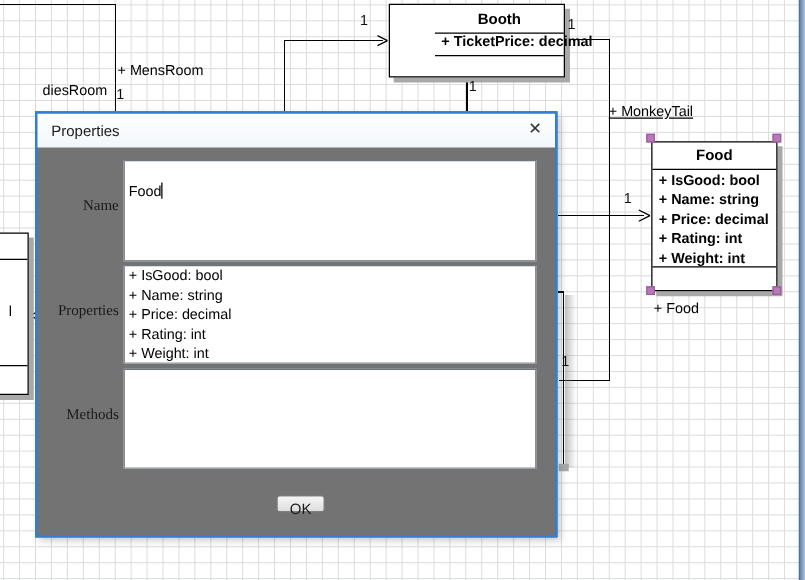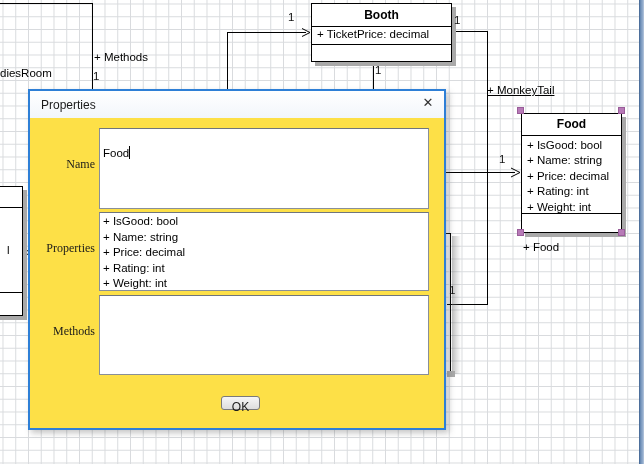--- a/index.html
+++ b/index.html
@@ -33,23 +33,23 @@
   }
   .wire-end-nub { position:absolute; left:447px; top:371px; width:8px; height:6px; background:#a9a9a9; z-index:1; }
 
   
   .uml-box {
     position:absolute; background:#fff; border:1px solid #000;
     box-shadow:4px 4px 0 #a9a9a9; z-index:2; font-size:11.5px; color:#000;
   }
   .uml-title { font-weight:bold; font-size:12px; text-align:center; border-bottom:1px solid #000; }
   .uml-attrs { border-bottom:1px solid #000; }
-  .uml-line { padding:0 0 0 5px; white-space:nowrap; line-height:15.4px; }
+  .uml-line { padding:0 0 0 5px; white-space:nowrap; line-height:15.4px;font-weight:bold; }
 
-  .booth-box   { left:311px; top:3px;   width:141px; height:59px; }
+  .booth-box   { left:311px; top:3px;   width:141px; height:59px;padding-left:36px; }
   .booth-title { height:23px; line-height:22px; }
   .booth-attrs { height:18px; line-height:17px; }
 
   .food-box   { left:521px; top:113px; width:101px; height:120px; }
   .food-title { height:22px; line-height:21px; }
   .food-attrs { height:78px; padding-top:2px; }
 
   .left-box { left:-40px; top:186px; width:63px; height:130px; }
   .left-box .c1 { height:21px; border-bottom:1px solid #000; }
   .left-box .c2 { height:85px; border-bottom:1px solid #000; position:relative; }
@@ -59,21 +59,21 @@
     position:absolute; width:7px; height:7px; background:#b77ab7; border:1px solid #9a5d9a; z-index:3;
   }
 
   
   .lbl { position:absolute; font-size:11.5px; color:#000; white-space:nowrap; z-index:3; }
   .mult { position:absolute; font-size:11.5px; color:#111; z-index:3; }
 
   
   .dialog {
     position:absolute; left:28px; top:89px; width:418px; height:341px;
-    border:2px solid #2e7fd6; background:#fde047; z-index:10;
+    border:2px solid #2e7fd6; background:#737373; z-index:10;
     box-shadow:3px 3px 6px rgba(90,90,90,.35);
   }
   .dialog-titlebar {
     height:27px; background:linear-gradient(#ffffff, #f2f6fb);
     display:flex; align-items:center; position:relative;
   }
   .dialog-title { font-size:12px; color:#1a1a1a; padding-left:11px; }
   .dialog-close {
     position:absolute; right:7px; top:3px; width:18px; height:18px;
     font-size:13px; color:#333; text-align:center; line-height:18px; cursor:pointer;
@@ -142,22 +142,22 @@
   <div class="handle" style="left:517px; top:229px;"></div>
   <div class="handle" style="left:618px; top:229px;"></div>
 
   <div class="uml-box left-box">
     <div class="c1"></div>
     <div class="c2">
       <span class="left-frag">l</span>
     </div>
   </div>
 
-  <div class="lbl" style="left:0; top:67px;">diesRoom</div>
-  <div class="lbl" style="left:94px; top:51px;">+ Methods</div>
+  <div class="lbl" style="left:0; top:67px;padding-left:34px;">diesRoom</div>
+  <div class="lbl" style="left:94px; top:51px;">+ MensRoom</div>
   <div class="lbl" style="left:487px; top:84px;text-decoration:underline;">+ MonkeyTail</div>
   <div class="lbl" style="left:487px; top:241px;margin-left:36px;">+ Food</div>
 
   <div class="mult" style="left:93px;  top:70px;">1</div>
   <div class="mult" style="left:288px; top:11px;">1</div>
   <div class="mult" style="left:454px; top:14px;">1</div>
   <div class="mult" style="left:375px; top:64px;">1</div>
   <div class="mult" style="left:499px; top:153px;">1</div>
   <div class="mult" style="left:449px; top:284px;">1</div>
 </div>

